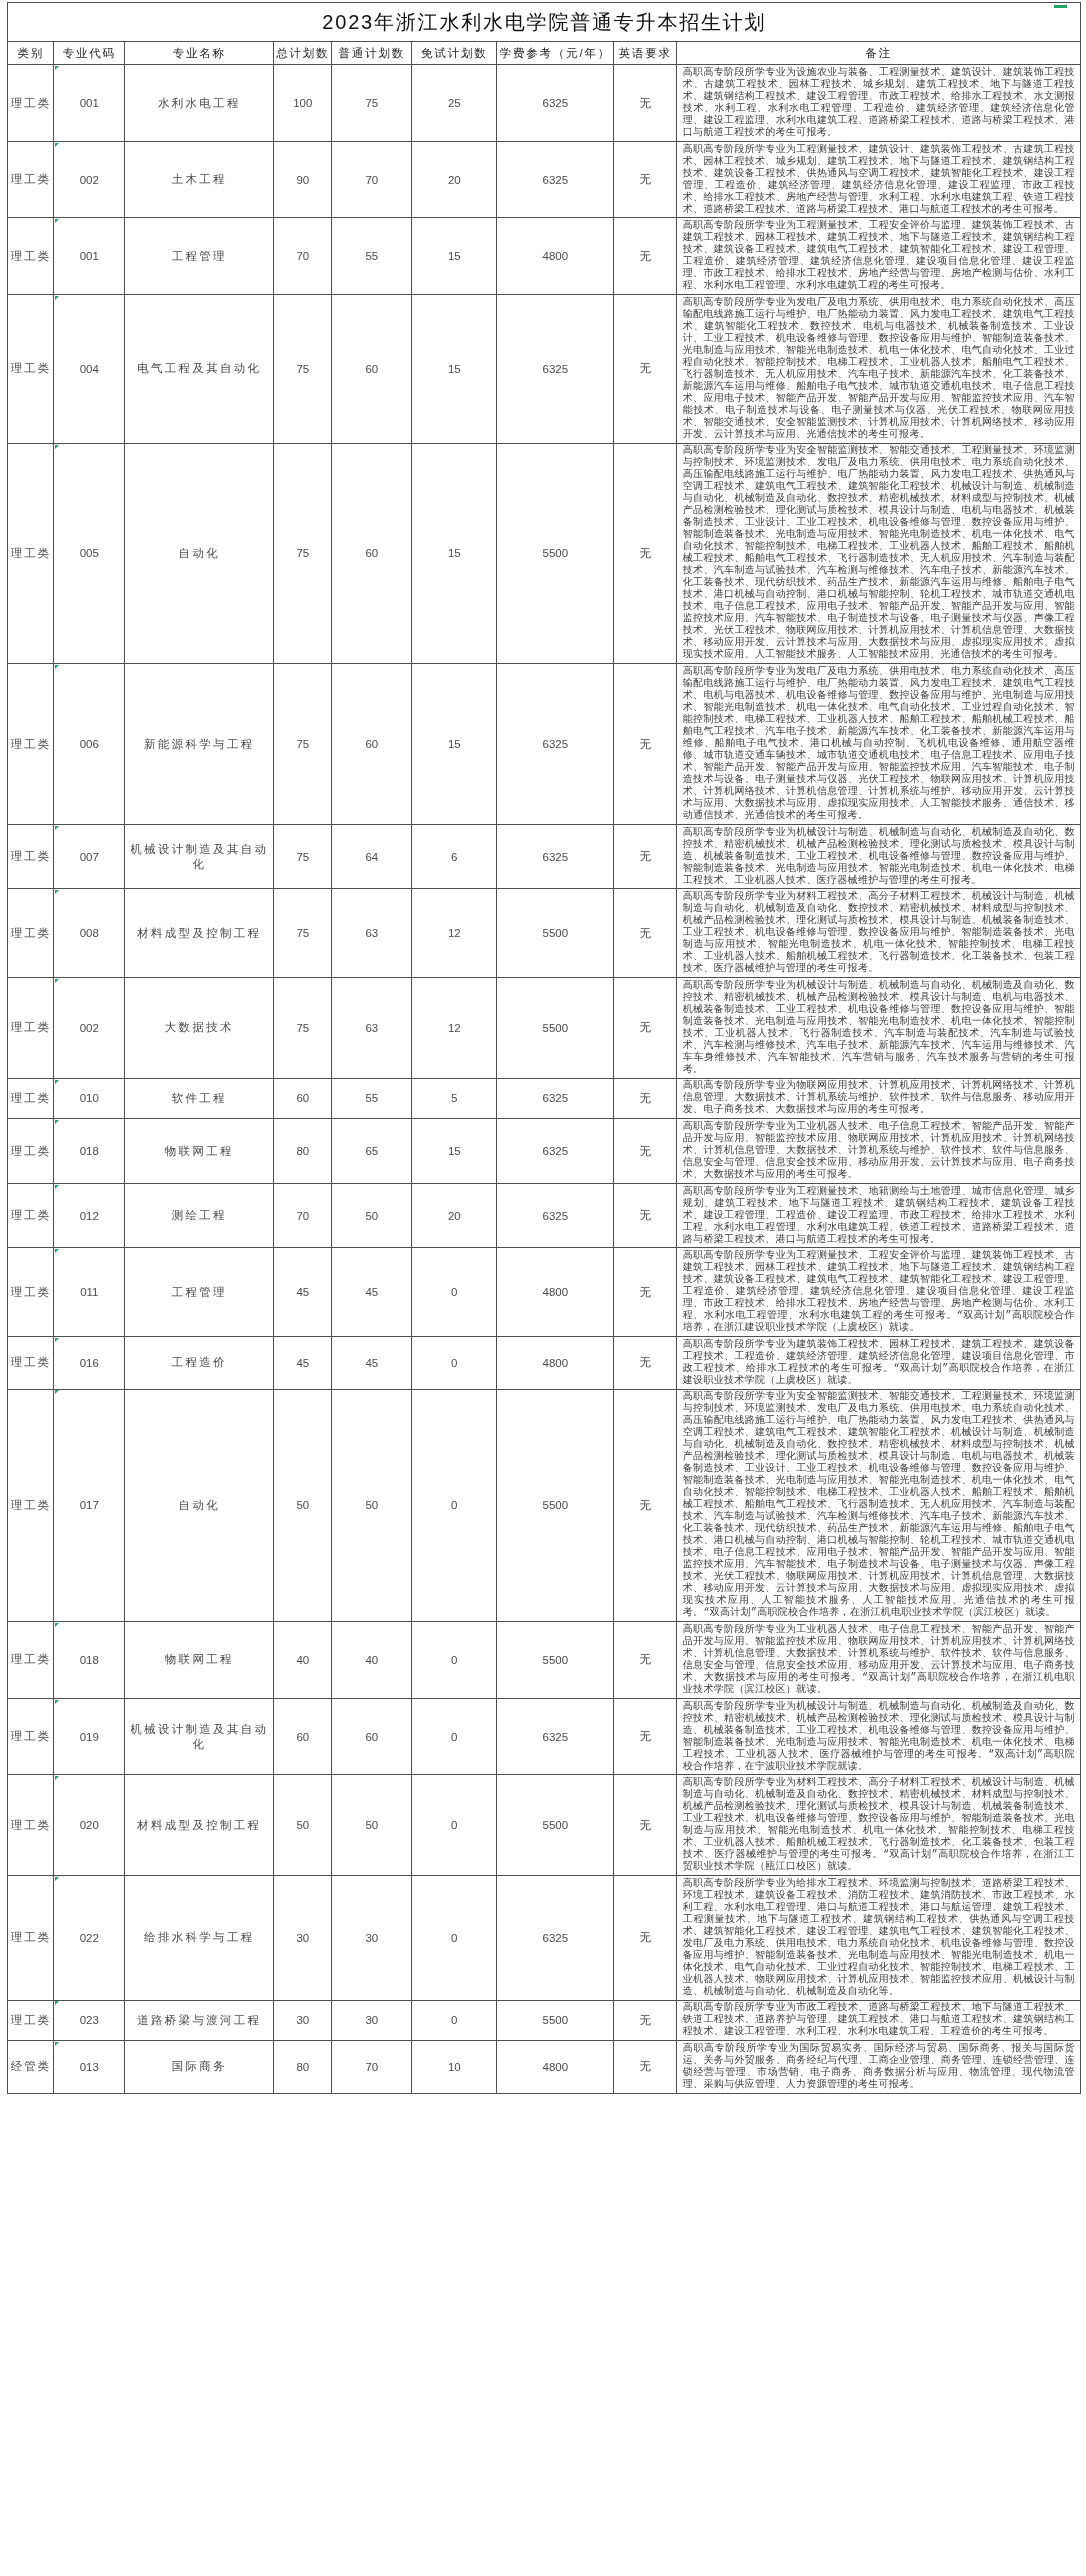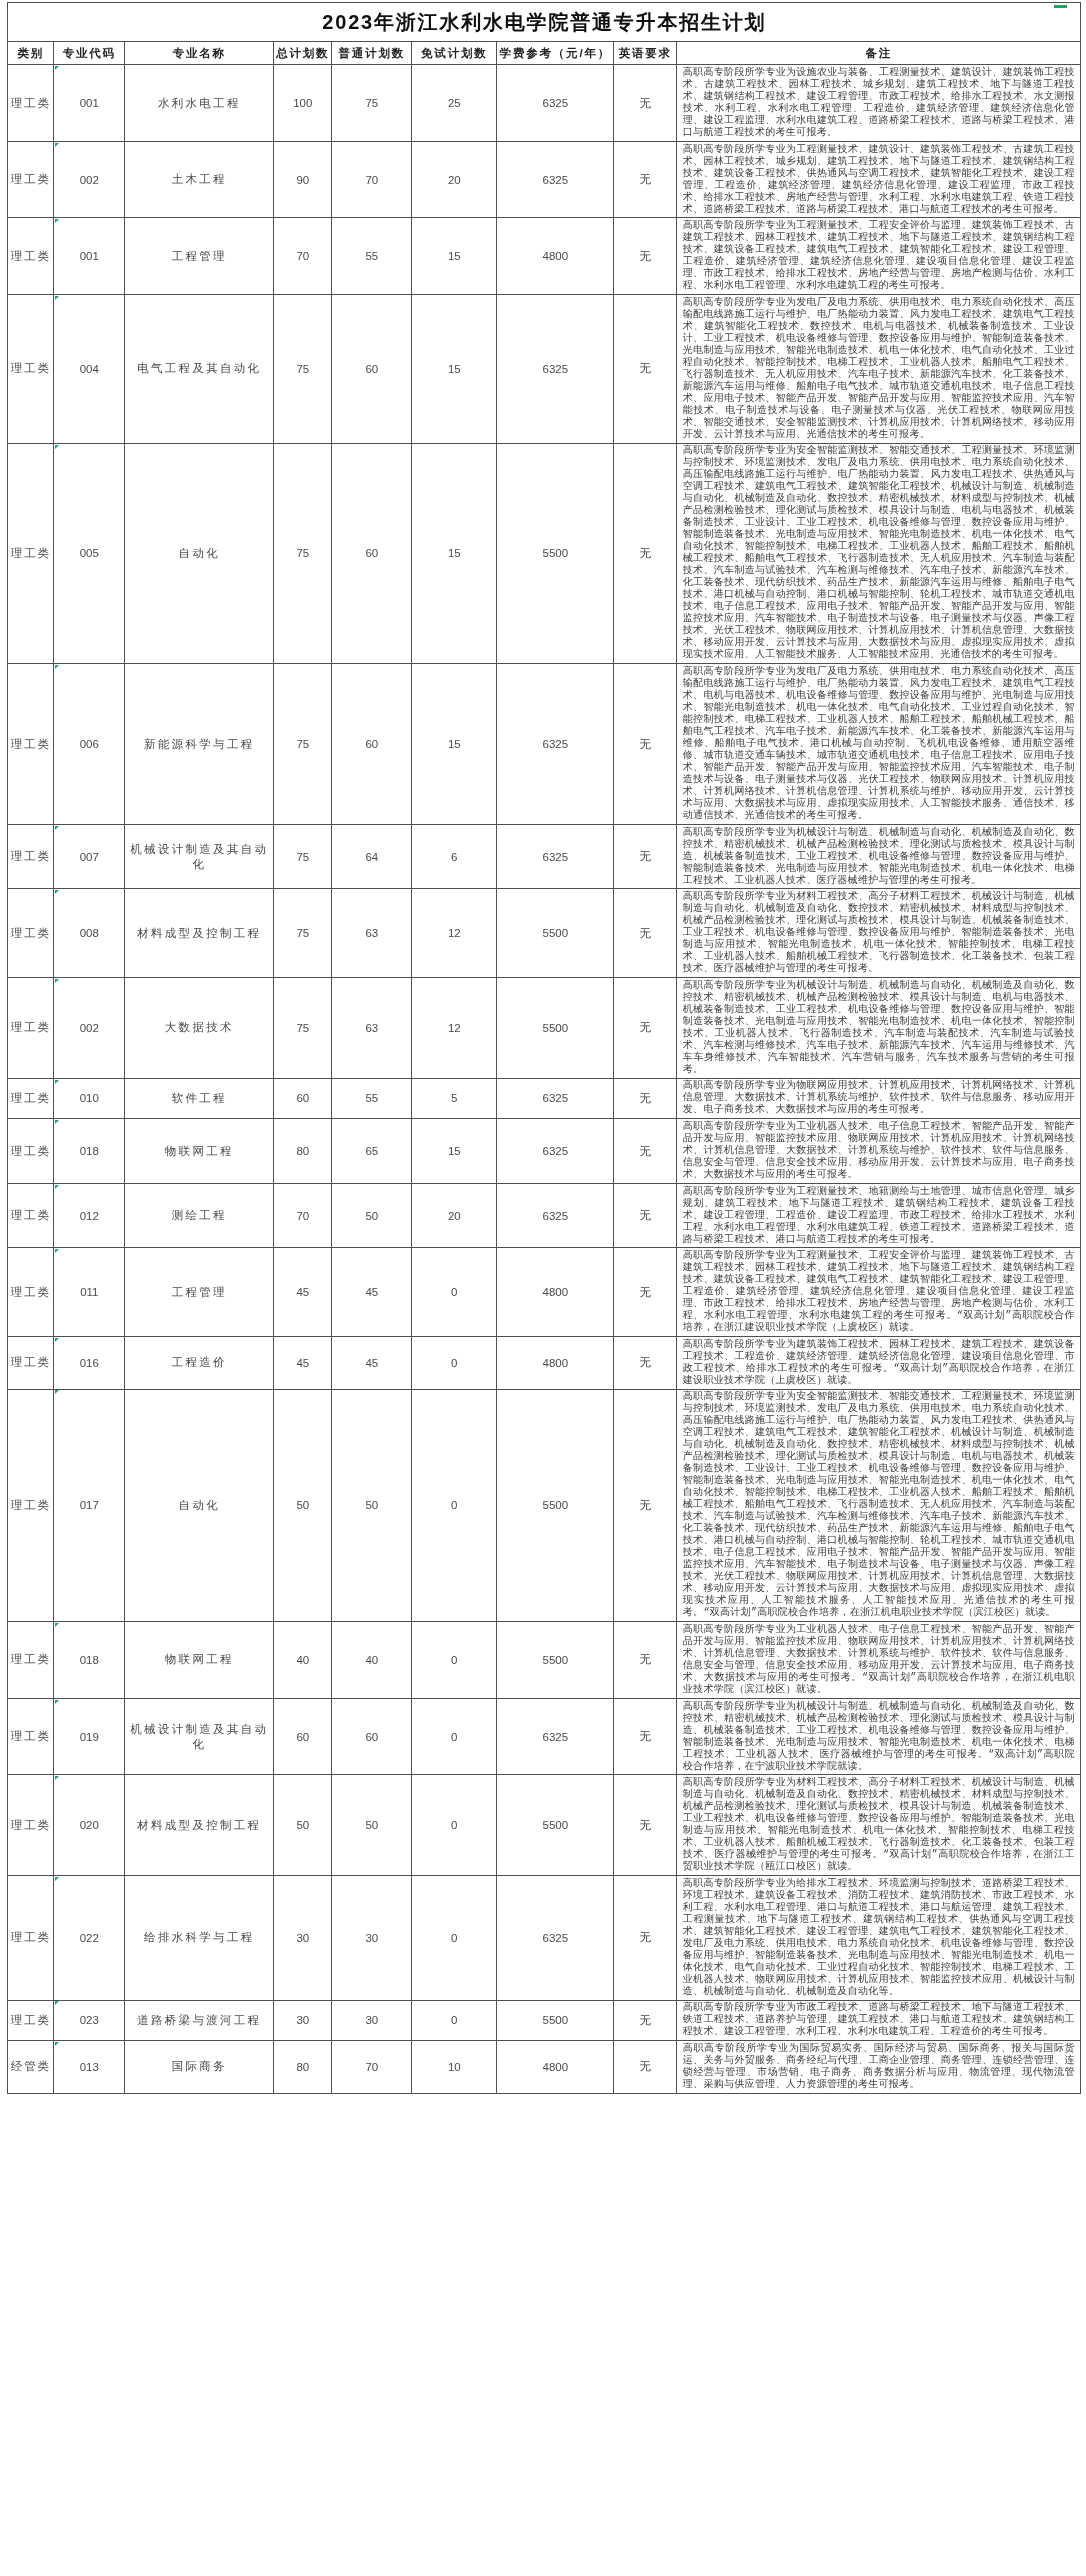--- a/index.html
+++ b/index.html
@@ -2,24 +2,24 @@
 <html style="font-size:14.7px"><head>
 <meta charset="utf-8">
 <style>
   html,body{margin:0;padding:0;background:#ffffff;}
   body{width:1087px;font-family:"Liberation Sans","DejaVu Sans",sans-serif;color:#3f3f3f;}
   table{border-collapse:collapse;table-layout:fixed;width:1072px;margin:1.8px 0 0 7.3px;}
   col.c-cat{width:46px;} col.c-code{width:71px;} col.c-name{width:149px;}
   col.c-total{width:58px;} col.c-reg{width:80px;} col.c-ex{width:85px;}
   col.c-fee{width:117px;} col.c-eng{width:63px;} col.c-rem{width:404px;}
   td,th{border:0.9px solid #4f4f4f;vertical-align:middle;overflow:hidden;}
-  .title-cell{height:35px;text-align:center;font-size:20px;font-weight:bold;color:#101010;
+  .title-cell{height:35px;text-align:center;font-size:20px;font-weight:normal;color:#101010;
     letter-spacing:1.8px;position:relative;}
   .title-cell .sel-dash{position:absolute;top:1.8px;right:13px;width:13.8px;height:3.7px;background:#21a366;}
-  th{height:18.3px;font-size:11.5px;font-weight:bold;color:#222;letter-spacing:1.8px;padding:1.8px 0.9px;text-align:center;}
+  th{height:18.3px;font-size:11.5px;font-weight:normal;color:#222;letter-spacing:1.8px;padding:1.8px 0.9px;text-align:center;}
   td{font-size:11.5px;text-align:center;color:#4a4a4a;padding:1.8px;}
   .cell-category{letter-spacing:1.8px;}
   .cell-name{letter-spacing:2.3px;margin-left:40px;}
   .cell-code{position:relative;}
   .cell-code::before{content:"";position:absolute;top:0.9px;left:0.9px;width:0;height:0;
     border-top:4.6px solid #21a366;border-right:4.6px solid transparent;}
   .cell-remark{font-size:10px;text-align:justify;text-align-last:left;color:#3a3a3a;
     line-height:12px;letter-spacing:0.3px;padding:1.8px 5.5px;vertical-align:middle;font-family:Liberation Mono, monospace;}
 </style>
 </head>

